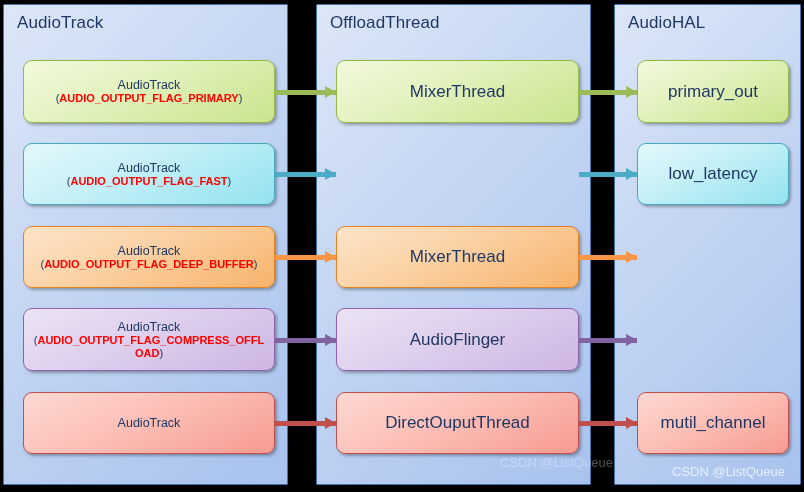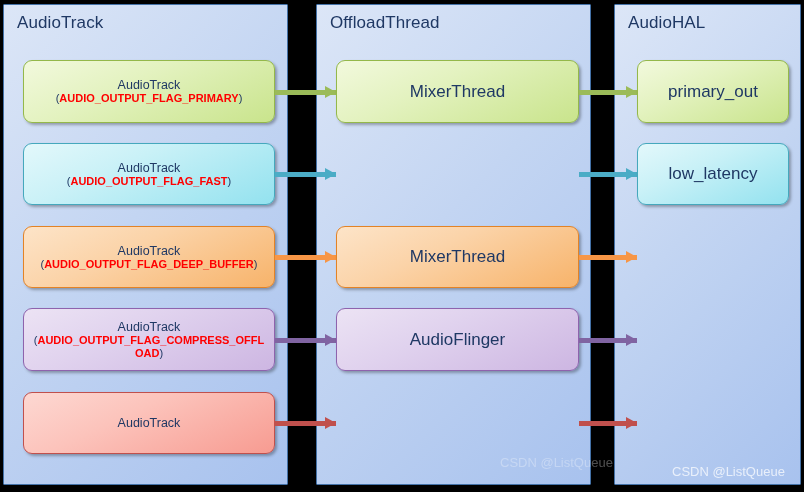--- a/index.html
+++ b/index.html
@@ -219,21 +219,27 @@
     <div class="head"></div>
   </div>
 
   <div class="node pal-red col-track row5">
     <div class="t1">AudioTrack</div>
   </div>
   <div class="arrow a-red seg-a ay5">
     <div class="shaft" style="width:100%"></div>
     <div class="head"></div>
   </div>
+  <div class="node pal-red col-flinger row5 single">
+    <div class="t1">DirectOuputThread</div>
+  </div>
   <div class="arrow a-red seg-b ay5">
     <div class="shaft" style="width:100%"></div>
     <div class="head"></div>
+  </div>
+  <div class="node pal-red col-hal row5 single">
+    <div class="t1">mutil_channel</div>
   </div>
 
   <div class="wm" id="wm-ghost">CSDN @ListQueue</div>
   <div class="wm" id="wm-main">CSDN @ListQueue</div>
 
 </div>
 
 </body></html>

